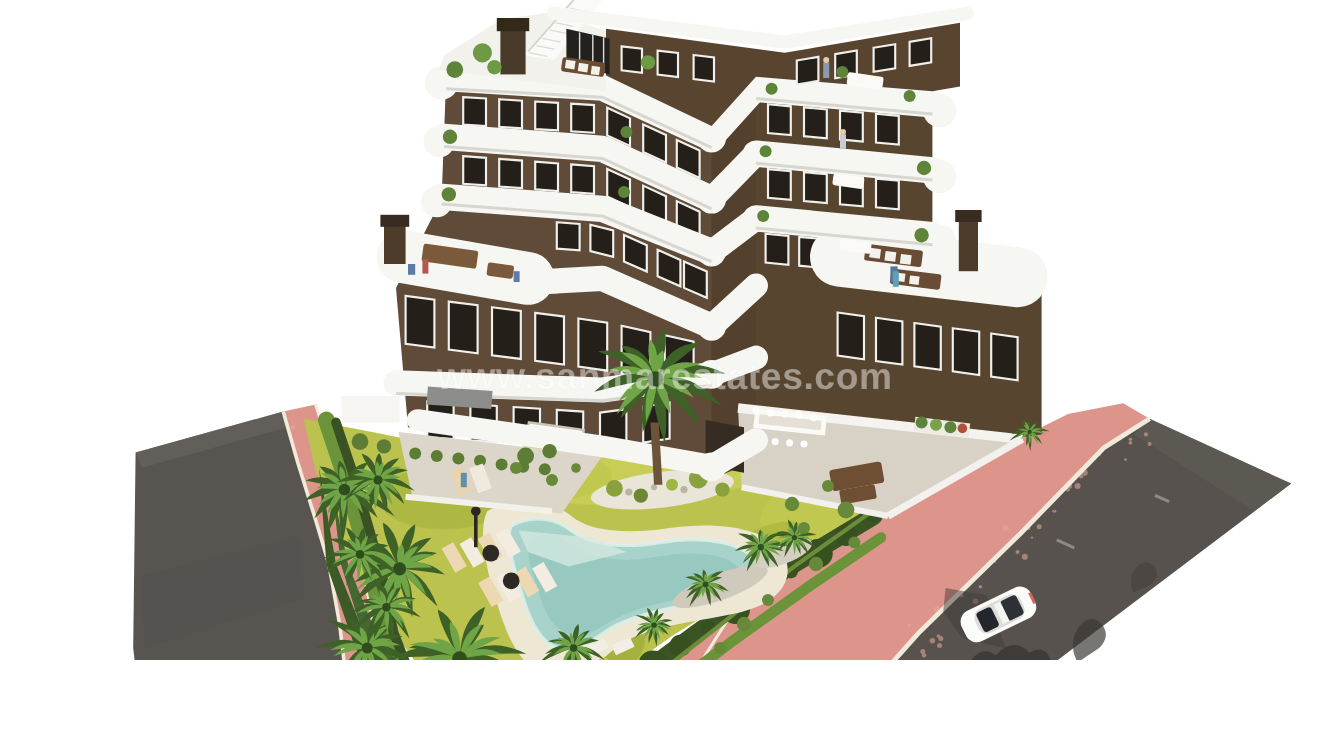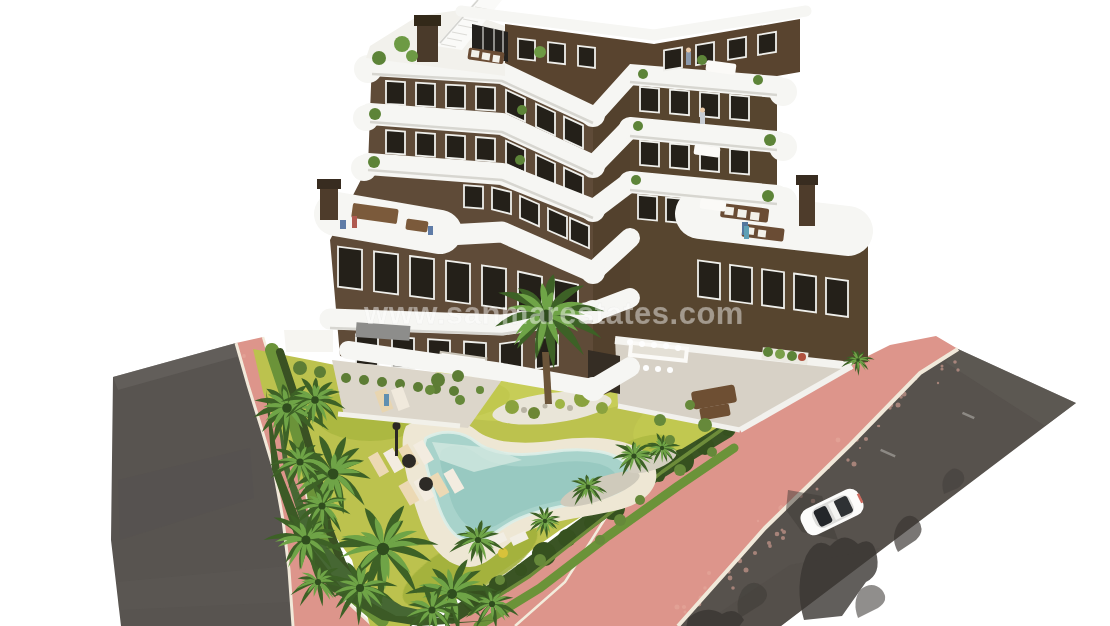--- a/index.html
+++ b/index.html
@@ -1,14 +1,14 @@
 <!DOCTYPE html>
 <html><head><meta charset="utf-8"><style>
 html,body{margin:0;padding:0;background:#fff;}
-#stage{position:relative;width:1110px;height:626px;overflow:hidden;background:#c2410c;font-family:"Liberation Sans",sans-serif;}
+#stage{position:relative;width:1110px;height:550px;overflow:hidden;background:#c2410c;font-family:"Liberation Sans",sans-serif;}
 </style></head><body>
 <div id="stage">
 <svg width="1110" height="626" viewBox="0 0 1110 626">
 
 <rect width="1110" height="626" fill="#ffffff"></rect>
 
 <polygon points="121.0,626.0 111.0,540.0 113.0,377.0 236.0,343.0 248.0,385.0 262.0,430.0 274.0,470.0 283.0,520.0 289.0,570.0 293.0,626.0" fill="#585450"></polygon>
 <path d="M113,377 L236,343 L240,356 L118,390 Z" fill="#6b6764" opacity="0.5"></path>
 <path d="M118,480 L250,448 L254,498 L120,540 Z" fill="#555150" opacity="0.4"></path>
 <path d="M117,582 L288,566 L290,602 L119,610 Z" fill="#615d5a" opacity="0.3"></path>

